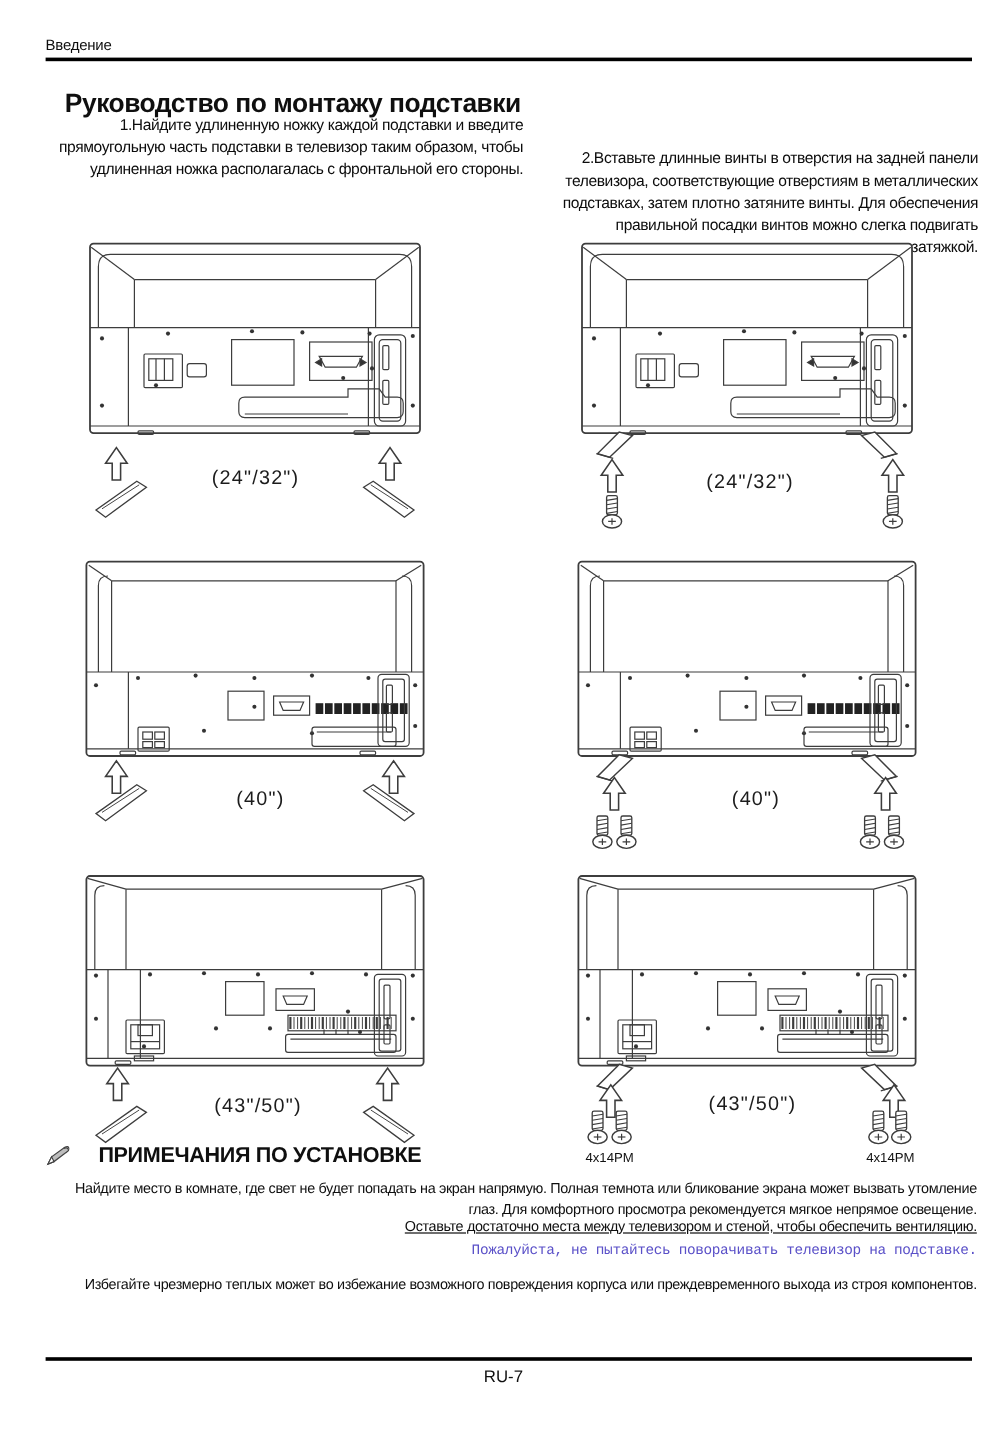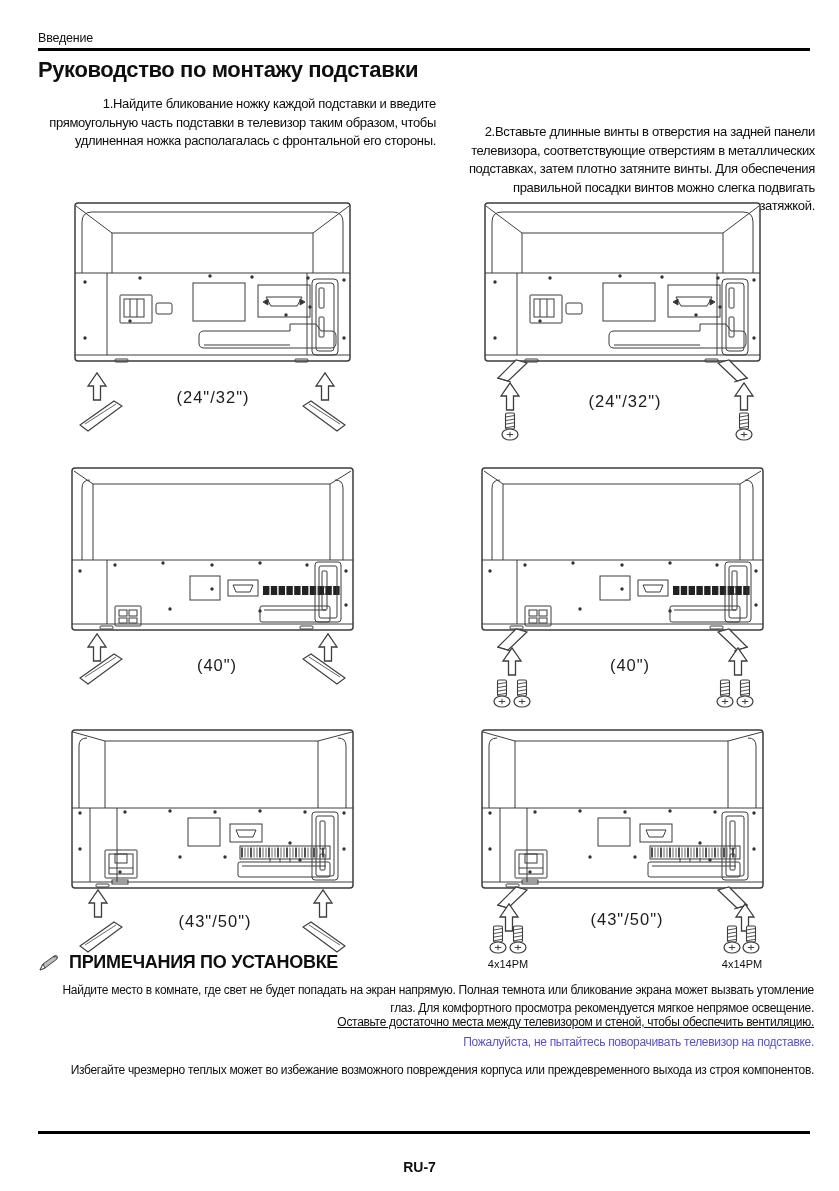--- a/index.html
+++ b/index.html
@@ -4,51 +4,51 @@
 <style>
   html,body{margin:0;padding:0;}
   body{
     width:839px;height:1191px;background:#ffffff;position:relative;
     font-family:"Liberation Sans","DejaVu Sans",sans-serif;color:#0f0f0f;
     -webkit-font-smoothing:antialiased;
   }
   .abs{position:absolute;text-align:right;}
   .kicker{left:38px;top:31px;font-size:12.5px;letter-spacing:-0.2px;}
   .top-rule{left:38px;width:772px;top:48px;height:2.5px;background:#000;}
-  .page-title{left:38px;top:57px;font-size:22px;font-weight:700;letter-spacing:-0.4px;margin:0;}
+  .page-title{left:38px;top:57px;font-size:22px;font-weight:700;letter-spacing:-0.4px;margin:16px;}
   .step{margin:0;font-size:13px;line-height:1.43;letter-spacing:-0.33px;color:#0c0c0c;}
   .step .num{display:inline-block;width:27px;}
   .step1{left:38px;top:95px;width:398px;}
   .step2{left:443px;top:95px;width:372px;margin-top:28px;}
   .cell{width:370px;height:258px;pointer-events:none;}
   .cell svg{display:block;width:370px;height:258px;}
   svg text{font-family:"Liberation Sans","DejaVu Sans",sans-serif;}
   .cap{font-size:16.5px;fill:#1c1c1c;letter-spacing:1px;}
   .screwlab{font-size:11px;fill:#111;}
-  .notes-head{left:38px;top:952px;display:flex;align-items:center;gap:11px;}
+  .notes-head{left:38px;top:952px;display:flex;align-items:center;gap:24px;}
   .notes-head .txt{font-size:18px;font-weight:700;letter-spacing:-0.3px;}
   .pencil{width:20px;height:18px;display:inline-block;}
   .np{margin:0;font-size:12px;line-height:1.5;letter-spacing:-0.3px;width:776px;left:38px;}
   .np1{top:981px;}
   .np2{top:1013px;text-decoration:underline;}
   .npw{top:1033px;}
   .np3{top:1061px;}
   .bottom-rule{left:38px;width:772px;top:1131px;height:3px;background:#000;}
-  .footer-text{left:0;top:1139px;width:839px;text-align:center;font-size:14px;font-weight:700;margin-top:20px;}
+  .footer-text{left:0;top:1139px;width:839px;text-align:center;font-size:14px;font-weight:400;}
 </style>
 </head>
 <body>
 
 <div>
 
   <div class="abs kicker">Введение</div>
   <div class="abs top-rule"></div>
   <h1 class="abs page-title">Руководство по монтажу подставки</h1>
 
-  <p class="abs step step1"><span class="num">1.</span><span>Найдите бликование ножку каждой подставки и введите прямоугольную часть подставки в телевизор таким образом, чтобы удлиненная ножка располагалась с фронтальной его стороны.</span></p>
+  <p class="abs step step1"><span class="num">1.</span><span>Найдите удлиненную ножку каждой подставки и введите прямоугольную часть подставки в телевизор таким образом, чтобы удлиненная ножка располагалась с фронтальной его стороны.</span></p>
   <p class="abs step step2"><span class="num">2.</span><span>Вставьте длинные винты в отверстия на задней панели телевизора, соответствующие отверстиям в металлических подставках, затем плотно затяните винты. Для обеспечения правильной посадки винтов можно слегка подвигать металлические подставки перед затяжкой.</span></p>
 
   <div class="abs cell" style="left:60px;top:195px;">
     <svg viewBox="0 0 370 258">
       <g id="d1">
           <rect x="15" y="8" width="275" height="158" rx="3" fill="#fff" stroke="#3d3d3d" stroke-width="1.5"></rect>
           <path d="M22,78 V27 Q22,17 32,17 H273 Q283,17 283,27 V78" fill="none" stroke="#3d3d3d" stroke-width="1"></path>
           <line x1="16" y1="11" x2="52" y2="38" stroke="#3d3d3d" stroke-width="1"></line>
           <line x1="289" y1="11" x2="253" y2="38" stroke="#3d3d3d" stroke-width="1"></line>
           <line x1="52" y1="38" x2="253" y2="38" stroke="#3d3d3d" stroke-width="1"></line>
@@ -538,18 +538,18 @@
     <svg class="pencil" viewBox="0 0 20 18">
       <path d="M2,16 L5,10 L16,2 Q19,0.5 19.5,3 Q19.8,5 17,6.5 L7,14 Z" fill="#bdbdbd" stroke="#444" stroke-width="1"></path>
       <path d="M2,16 L5,10 L7,14 Z" fill="#fff" stroke="#444" stroke-width="1"></path>
       <path d="M15,3 Q18,1.8 18.6,3.8" fill="none" stroke="#444" stroke-width="1"></path>
     </svg>
     <span class="txt">ПРИМЕЧАНИЯ ПО УСТАНОВКЕ</span>
   </div>
 
   <p class="abs np np1">Найдите место в комнате, где свет не будет попадать на экран напрямую. Полная темнота или бликование экрана может вызвать утомление глаз. Для комфортного просмотра рекомендуется мягкое непрямое освещение.</p>
   <p class="abs np np2">Оставьте достаточно места между телевизором и стеной, чтобы обеспечить вентиляцию.</p>
-  <p class="abs np npw" style="color: rgb(90, 80, 200);">Пожалуйста, не пытайтесь поворачивать телевизор на подставке.</p>
+  <p class="abs np npw" style="color: rgb(90, 80, 200); font-family: Liberation Mono, monospace;">Пожалуйста, не пытайтесь поворачивать телевизор на подставке.</p>
   <p class="abs np np3">Избегайте чрезмерно теплых может во избежание возможного повреждения корпуса или преждевременного выхода из строя компонентов.</p>
 
   <div class="abs bottom-rule"></div>
   <div class="abs footer-text">RU-7</div>
 </div>
 
 </body></html>

